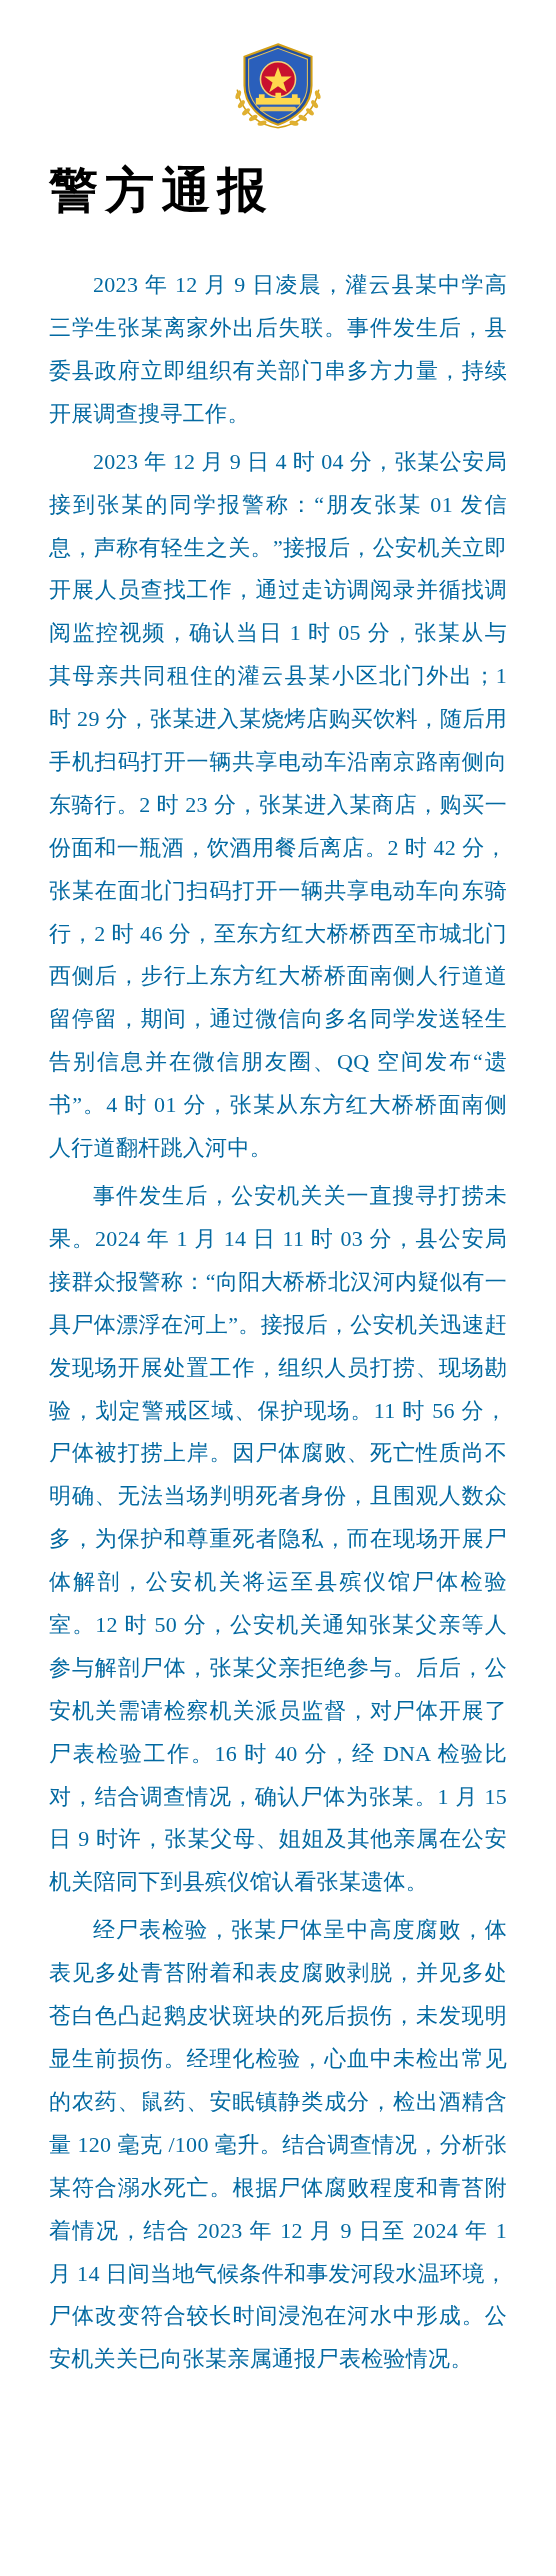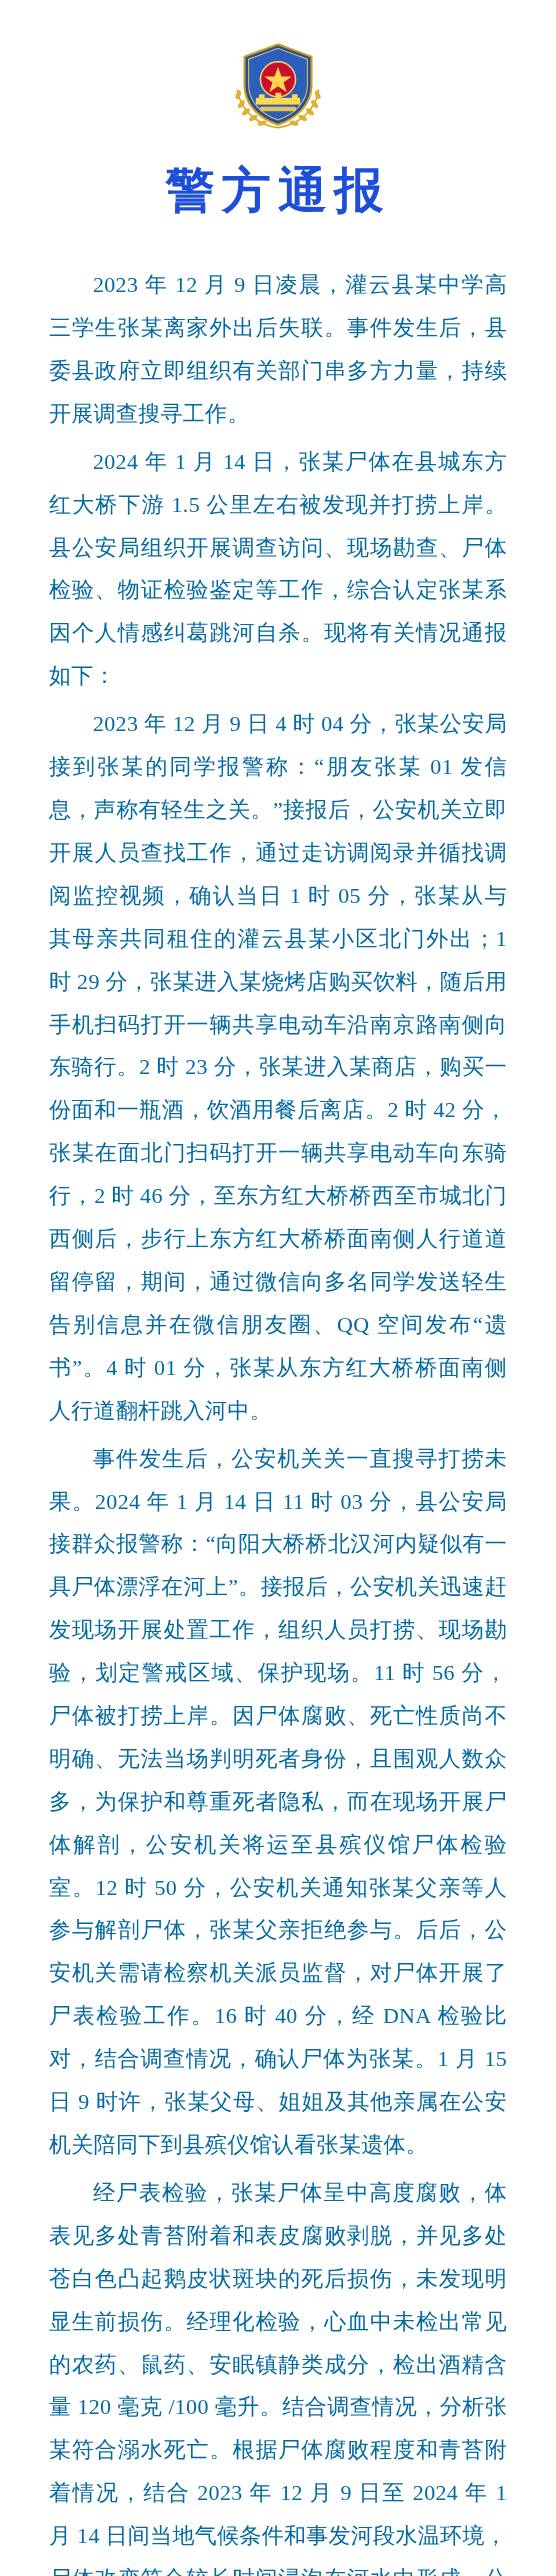--- a/index.html
+++ b/index.html
@@ -25,25 +25,25 @@
     justify-content: center;
     align-items: center;
     margin-bottom: 24px;
   }
   .emblem {
     width: 98px;
     height: 98px;
     position: relative;
   }
   .doc-title {
-    text-align: center;
+    text-align: left;
     font-size: 49px;
     letter-spacing: 7.2px;
     font-weight: bold;
-    color: #1d4ed8;
+    color: #000000;
     margin: 0 0 40px 0;
     font-family: "Liberation Serif", "DejaVu Serif", serif;
   }
   .body-text p {
     font-size: 22px;
     line-height: 1.95;
     text-align: justify;
     text-justify: inter-ideograph;
     margin: 0 0 5.2px 0;
     text-indent: 2em;
@@ -90,21 +90,20 @@
 
         <rect x="60" y="137" width="70" height="9" rx="3" fill="#e8c35a"></rect>
       </svg>
     </div>
   </div>
 
   <h1 class="doc-title">警方通报</h1>
 
   <div class="body-text">
     <p>2023 年 12 月 9 日凌晨，灌云县某中学高三学生张某离家外出后失联。事件发生后，县委县政府立即组织有关部门串多方力量，持续开展调查搜寻工作。</p>
-    <p>2024 年 1 月 14 日，张某尸体在县城东方红大桥下游 1.5 公里左右被发现并打捞上岸。县公安局组织开展调查访问、现场勘查、尸体检验、物证检验鉴定等工作，综合认定张某系因个人情感纠葛跳河自杀。现将有关情况通报如下：</p>
     <p>2023 年 12 月 9 日 4 时 04 分，张某公安局接到张某的同学报警称：“朋友张某 01 发信息，声称有轻生之关。”接报后，公安机关立即开展人员查找工作，通过走访调阅录并循找调阅监控视频，确认当日 1 时 05 分，张某从与其母亲共同租住的灌云县某小区北门外出；1 时 29 分，张某进入某烧烤店购买饮料，随后用手机扫码打开一辆共享电动车沿南京路南侧向东骑行。2 时 23 分，张某进入某商店，购买一份面和一瓶酒，饮酒用餐后离店。2 时 42 分，张某在面北门扫码打开一辆共享电动车向东骑行，2 时 46 分，至东方红大桥桥西至市城北门西侧后，步行上东方红大桥桥面南侧人行道道留停留，期间，通过微信向多名同学发送轻生告别信息并在微信朋友圈、QQ 空间发布“遗书”。4 时 01 分，张某从东方红大桥桥面南侧人行道翻杆跳入河中。</p>
     <p>事件发生后，公安机关关一直搜寻打捞未果。2024 年 1 月 14 日 11 时 03 分，县公安局接群众报警称：“向阳大桥桥北汉河内疑似有一具尸体漂浮在河上”。接报后，公安机关迅速赶发现场开展处置工作，组织人员打捞、现场勘验，划定警戒区域、保护现场。11 时 56 分，尸体被打捞上岸。因尸体腐败、死亡性质尚不明确、无法当场判明死者身份，且围观人数众多，为保护和尊重死者隐私，而在现场开展尸体解剖，公安机关将运至县殡仪馆尸体检验室。12 时 50 分，公安机关通知张某父亲等人参与解剖尸体，张某父亲拒绝参与。后后，公安机关需请检察机关派员监督，对尸体开展了尸表检验工作。16 时 40 分，经 DNA 检验比对，结合调查情况，确认尸体为张某。1 月 15 日 9 时许，张某父母、姐姐及其他亲属在公安机关陪同下到县殡仪馆认看张某遗体。</p>
     <p>经尸表检验，张某尸体呈中高度腐败，体表见多处青苔附着和表皮腐败剥脱，并见多处苍白色凸起鹅皮状斑块的死后损伤，未发现明显生前损伤。经理化检验，心血中未检出常见的农药、鼠药、安眠镇静类成分，检出酒精含量 120 毫克 /100 毫升。结合调查情况，分析张某符合溺水死亡。根据尸体腐败程度和青苔附着情况，结合 2023 年 12 月 9 日至 2024 年 1 月 14 日间当地气候条件和事发河段水温环境，尸体改变符合较长时间浸泡在河水中形成。公安机关关已向张某亲属通报尸表检验情况。</p>
 
   </div>
 
 </div>
 
 
 </body></html>

